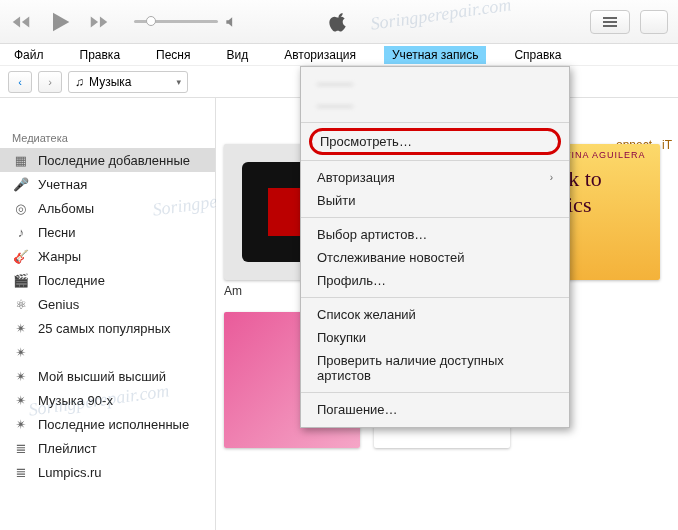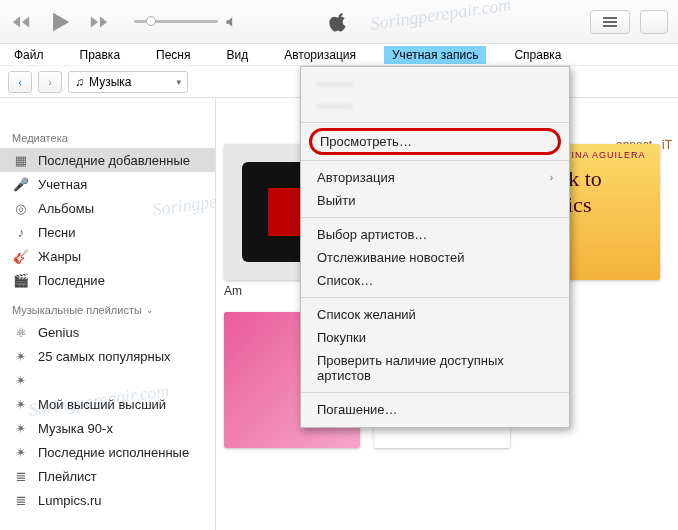--- a/index.html
+++ b/index.html
@@ -137,24 +137,20 @@
     </div>
     <div class="sb-item">
       <span class="sb-icon">🎸</span>
       <span>Жанры</span>
     </div>
     <div class="sb-item">
       <span class="sb-icon">🎬</span>
       <span>Последние</span>
     </div>
 
-    <div class="sb-header" style="margin-top:8px">
-      <span>Музыкальные плейлисты</span>
-      <span style="font-size:9px">⌄</span>
-    </div>
 
     <div class="sb-item">
       <span class="sb-icon">⚛</span>
       <span>Genius</span>
     </div>
     <div class="sb-item">
       <span class="sb-icon">✴</span>
       <span>25 самых популярных</span>
     </div>
     <div class="sb-item">
@@ -224,20 +220,20 @@
   </div>
   <div class="dd-sep"></div>
   <div class="dd-item">
     <span>Авторизация</span>
       <span class="sub">›</span>
   </div>
   <div class="dd-item">Выйти</div>
   <div class="dd-sep"></div>
   <div class="dd-item">Выбор артистов…</div>
   <div class="dd-item">Отслеживание новостей</div>
-  <div class="dd-item">Список…</div>
+  <div class="dd-item">Профиль…</div>
   <div class="dd-sep"></div>
   <div class="dd-item">Список желаний</div>
   <div class="dd-item">Покупки</div>
   <div class="dd-item">Проверить наличие доступных артистов</div>
   <div class="dd-sep"></div>
   <div class="dd-item">Погашение…</div>
 </div>
 
 </body></html>

